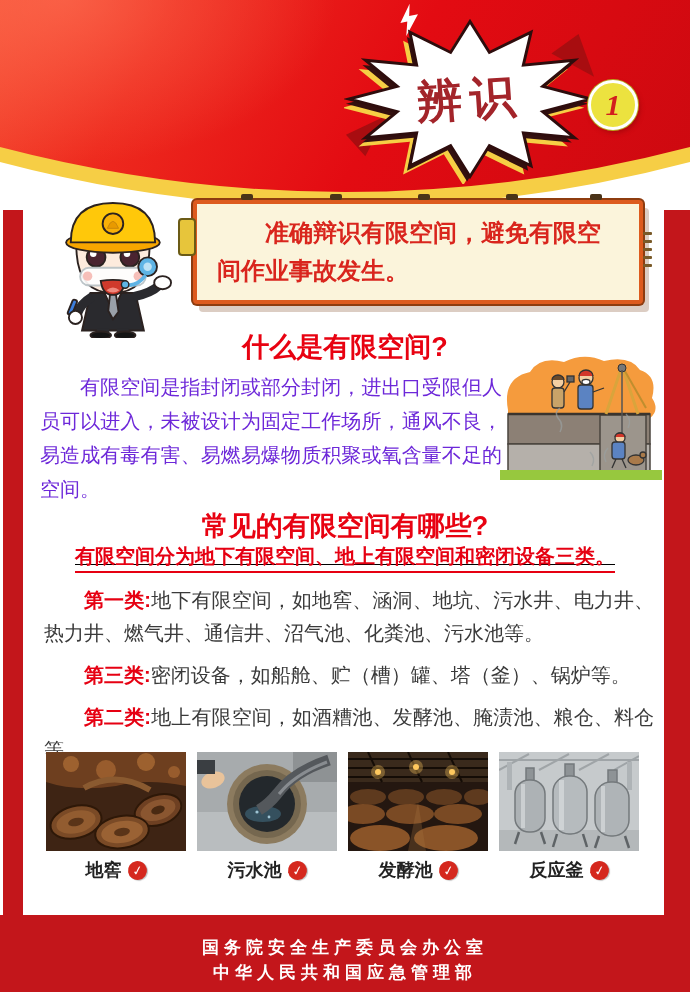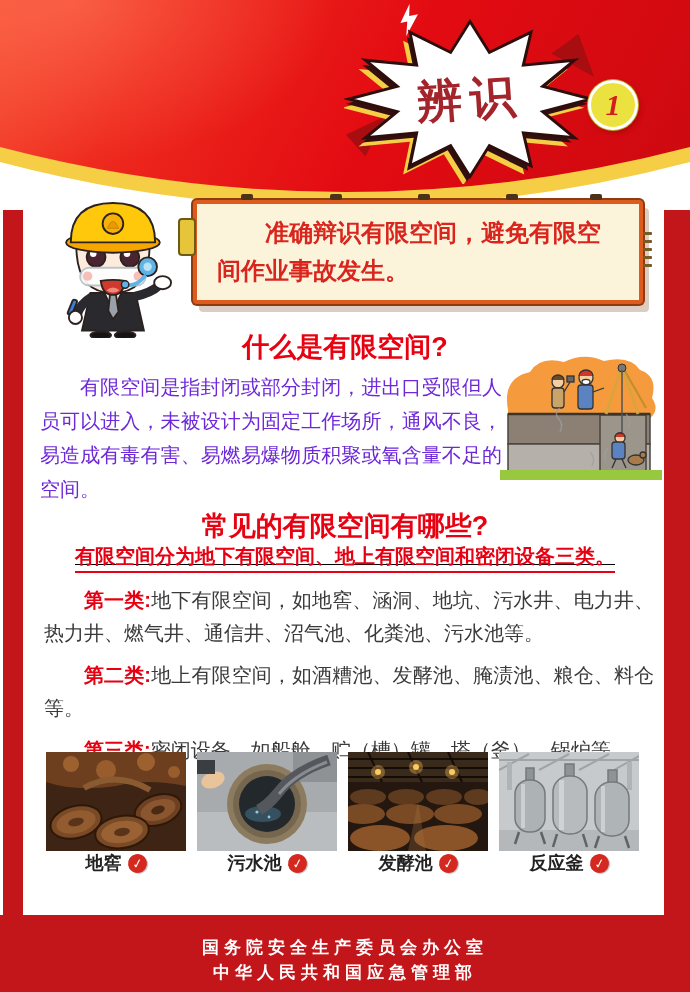--- a/index.html
+++ b/index.html
@@ -58,21 +58,21 @@
     padding-bottom:4px;}
   .categories{position:absolute;left:44px;top:584px;width:610px;z-index:4;}
   .categories p{margin:0 0 9px;font-size:20px;line-height:33px;color:#3A3A3A;
     text-align:justify;text-indent:2em;}
   .cat-label{color:#E60012;font-weight:bold;}
 
   
   .gallery{position:absolute;left:46px;top:752px;width:598px;display:flex;gap:11px;z-index:4;}
   .gallery figure{margin:0;width:140px;}
   .gallery svg{display:block;width:140px;height:99px;}
-  .caption{display:flex;align-items:center;justify-content:center;gap:6px;margin-top:0;}
+  .caption{display:flex;align-items:center;justify-content:center;gap:6px;margin-top:7px;}
   .caption b{font-size:18px;color:#222;}
   .check{width:19px;height:19px;border-radius:50%;background:#D5281E;color:#fff;display:inline-flex;
     align-items:center;justify-content:center;font-size:13px;font-weight:bold;
     transform:rotate(-10deg);box-shadow:1px 1px 1px rgba(0,0,0,.25);}
 </style>
 </head>
 <body>
 
 <div class="poster">
 
@@ -198,22 +198,22 @@
     </g>
   </svg>
 
   <h2 class="h-red h-common">常见的有限空间有哪些?</h2>
   <p class="summary-wrap">
     <span>有限空间分为地下有限空间、地上有限空间和密闭设备三类。</span>
   </p>
 
   <div class="categories">
     <p><span class="cat-label">第一类:</span><span>地下有限空间，如地窖、涵洞、地坑、污水井、电力井、热力井、燃气井、通信井、沼气池、化粪池、污水池等。</span></p>
+    <p><span class="cat-label">第三类:</span><span>密闭设备，如船舱、贮（槽）罐、塔（釜）、锅炉等。</span></p>
     <p><span class="cat-label">第二类:</span><span>地上有限空间，如酒糟池、发酵池、腌渍池、粮仓、料仓等。</span></p>
-    <p><span class="cat-label">第三类:</span><span>密闭设备，如船舱、贮（槽）罐、塔（釜）、锅炉等。</span></p>
   </div>
 
   <div class="gallery">
 
     <figure>
       <svg viewBox="0 0 140 99">
         <rect width="140" height="99" fill="#3E2414"></rect>
         <path d="M0,0 H140 V34 Q100,26 70,34 Q30,40 0,30 Z" fill="#6E3F1F"></path>
         <circle cx="25" cy="12" r="8" fill="#A96A33" opacity="0.8"></circle>
         <circle cx="60" cy="18" r="10" fill="#A96A33" opacity="0.7"></circle>

